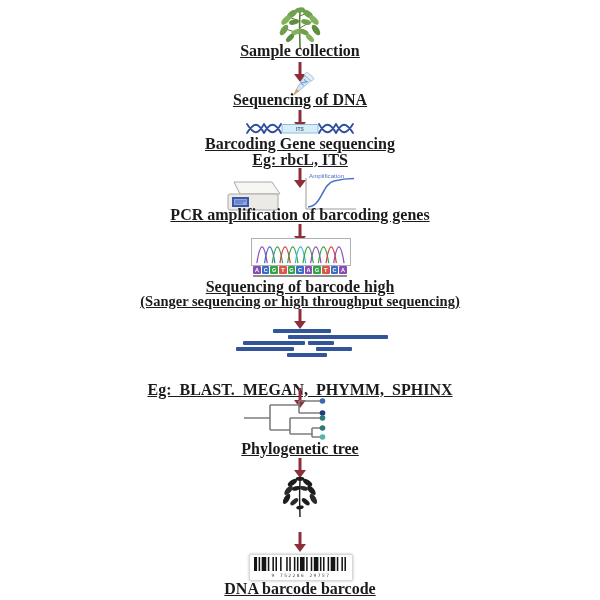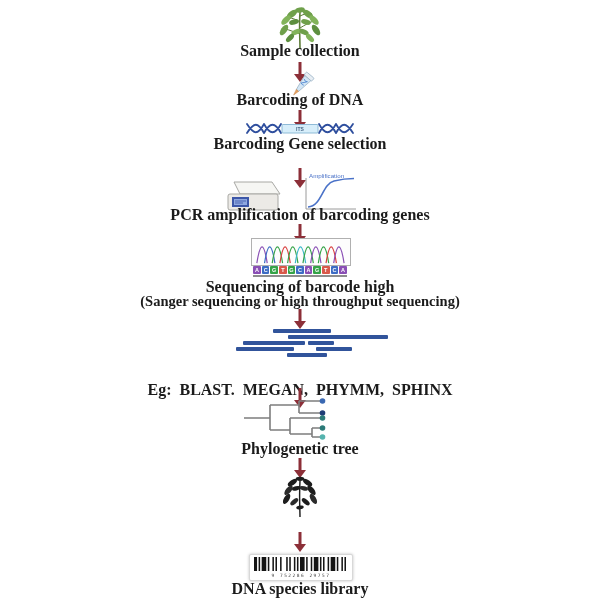--- a/index.html
+++ b/index.html
@@ -5,20 +5,21 @@
   html,body{margin:0;padding:0;background:#ffffff;}
   #canvas{
     position:relative;width:600px;height:600px;background:#ffffff;
     font-family:"Liberation Serif","DejaVu Serif",serif;
     overflow:hidden;color:#1b1b1b;
   }
   .lbl{
     position:absolute;left:0;right:0;text-align:center;
     font-weight:bold;color:#1b1b1b;line-height:1.05;
     white-space:nowrap;
+    text-decoration:underline;
   }
   .lbl-main{font-size:16px;}
   .lbl-sub{font-size:16px;}
   .lbl-small{font-size:14.5px;}
   .lbl-spaced{word-spacing:4px;}
   .arrow{position:absolute;width:16px;height:20px;}
   .icon{position:absolute;}
   
   #chromo-box{
     position:absolute;left:251px;top:238px;width:98px;height:26px;
@@ -81,36 +82,37 @@
   </svg>
 
   <svg class="icon" style="left:284px;top:71px" width="36" height="30" viewBox="0 0 36 30">
     <g transform="rotate(40 18 14)">
       <rect x="13" y="1" width="10" height="4" rx="1" fill="#e8eef4" stroke="#9fb6c9" stroke-width="0.8"></rect>
       <polygon points="14,5 22,5 19.5,21 16.5,21" fill="#d3e6f5" stroke="#9fb6c9" stroke-width="0.8"></polygon>
       <path d="M16,8 q2,2 4,0 q-2,3 -4,5 q2,1 3.5,0" stroke="#5b8fd4" stroke-width="0.9" fill="none"></path>
       <polygon points="16.5,21 19.5,21 18,27" fill="#e6a15f" stroke="#c9854a" stroke-width="0.5"></polygon>
     </g>
   </svg>
-  <div class="lbl lbl-main" style="top:92px">Barcoding of DNA</div>
+  <div class="lbl lbl-main" style="top:92px">Sequencing of DNA</div>
 
   <svg class="arrow" style="left:292px;top:110px" viewBox="0 0 16 20">
     <line x1="8" y1="0" x2="8" y2="13" stroke="#8c2f38" stroke-width="3"></line>
     <polygon points="2,12 14,12 8,20" fill="#8c2f38"></polygon>
   </svg>
 
   <svg class="icon" style="left:245px;top:121px" width="110" height="16" viewBox="0 0 110 16">
     <g stroke="#2f4f9e" stroke-width="1.8" fill="none" stroke-linecap="round">
       <path d="M2,3 C9,14 13,14 19,3 M2,12 C9,1 13,1 19,12 M19,3 C25,14 30,14 36,3 M19,12 C25,1 30,1 36,12"></path>
       <path d="M74,3 C80,14 85,14 91,3 M74,12 C80,1 85,1 91,12 M91,3 C97,14 101,14 108,3 M91,12 C97,1 101,1 108,12"></path>
     </g>
     <rect x="37" y="3.5" width="36" height="8.5" rx="1" fill="#d7eefa" stroke="#84b4d2" stroke-width="0.9"></rect>
     <text x="55" y="10" text-anchor="middle" font-size="5" font-weight="bold" fill="#4a6a8a" font-family="Liberation Sans, sans-serif">ITS</text>
   </svg>
-  <div class="lbl lbl-main" style="top:136px">Barcoding Gene selection</div>
+  <div class="lbl lbl-main" style="top:136px">Barcoding Gene sequencing</div>
+  <div class="lbl lbl-sub" style="top:152px">Eg: rbcL, ITS</div>
 
   <svg class="arrow" style="left:292px;top:168px" viewBox="0 0 16 20">
     <line x1="8" y1="0" x2="8" y2="13" stroke="#8c2f38" stroke-width="3"></line>
     <polygon points="2,12 14,12 8,20" fill="#8c2f38"></polygon>
   </svg>
 
   <svg class="icon" style="left:222px;top:179px" width="66" height="36" viewBox="0 0 66 36">
     <polygon points="12,3 50,3 58,15 18,15" fill="#f6f6f3" stroke="#a8a8a4" stroke-width="1"></polygon>
     <rect x="6" y="15" width="50" height="16" rx="2" fill="#eceae6" stroke="#a8a8a4" stroke-width="1"></rect>
     <rect x="10" y="18" width="17" height="10" fill="#3d57a8"></rect>
@@ -241,15 +243,15 @@
         <rect x="69.93333333333332" y="2" width="1.5333333333333334" height="14" fill="#151515"></rect>
         <rect x="72.99999999999999" y="2" width="1.5333333333333334" height="14" fill="#151515"></rect>
         <rect x="77.59999999999998" y="2" width="1.5333333333333334" height="14" fill="#151515"></rect>
         <rect x="80.66666666666664" y="2" width="4.6000000000000005" height="14" fill="#151515"></rect>
         <rect x="86.79999999999997" y="2" width="1.5333333333333334" height="14" fill="#151515"></rect>
         <rect x="91.39999999999996" y="2" width="1.5333333333333334" height="14" fill="#151515"></rect>
         <rect x="94.46666666666663" y="2" width="1.5333333333333334" height="14" fill="#151515"></rect>
       </svg>
     <div id="barcode-digits">9 752286 29757</div>
   </div>
-  <div class="lbl lbl-main" style="top:581px">DNA species library</div>
+  <div class="lbl lbl-main" style="top:581px">DNA barcode barcode</div>
 
 </div>
 
 </body></html>

